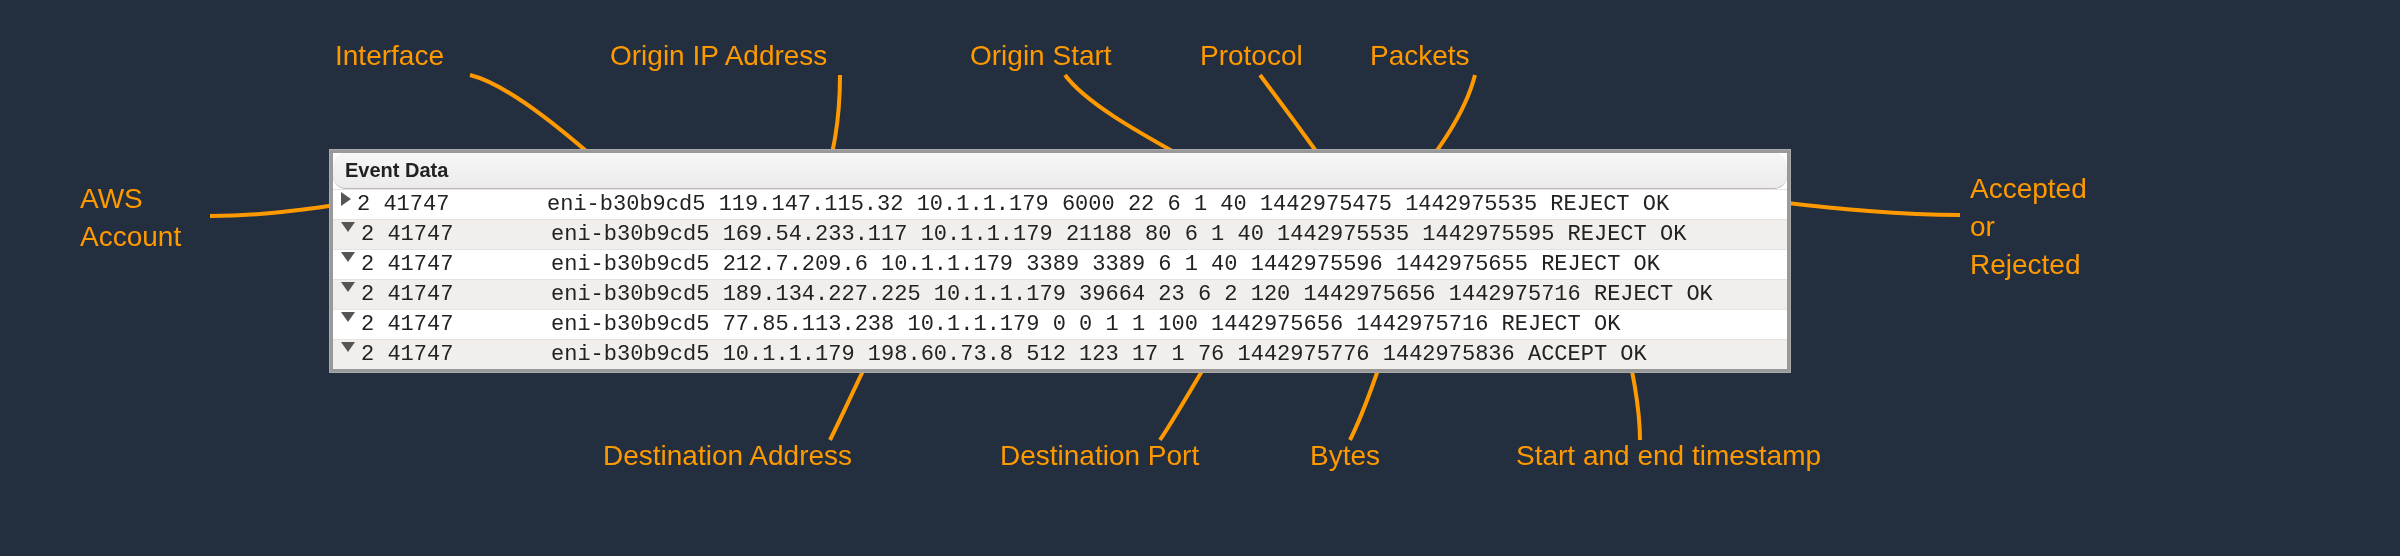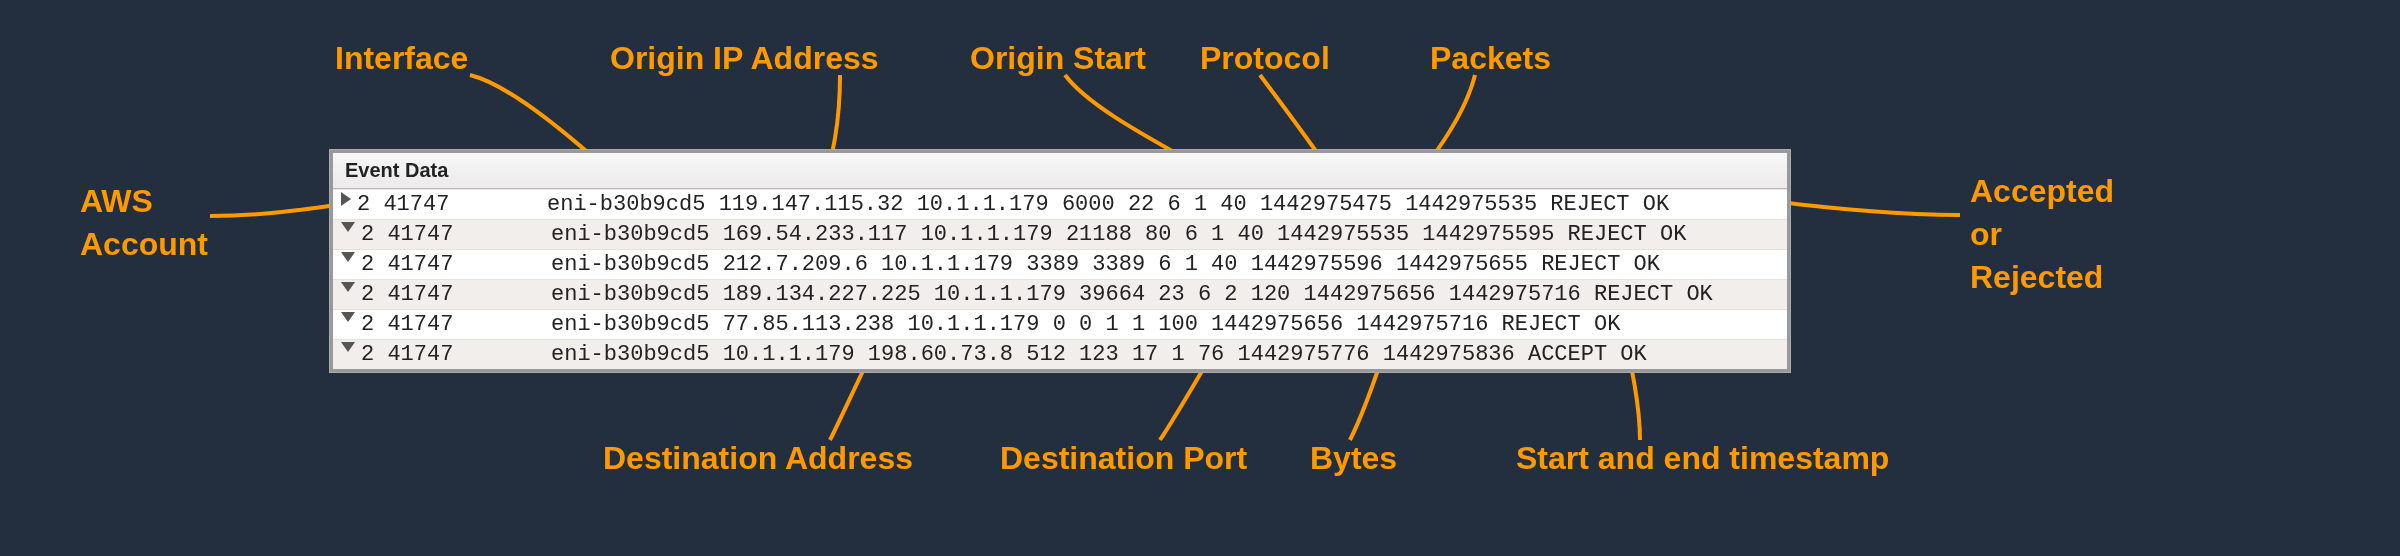--- a/index.html
+++ b/index.html
@@ -7,42 +7,43 @@
     background: #232f3e;
     font-family: "Helvetica Neue", Arial, sans-serif;
     width: 2400px;
     height: 556px;
     position: relative;
     overflow: hidden;
   }
   .label {
     position: absolute;
     color: #ff9900;
-    font-size: 32px;
-    font-weight: 700;
+    font-size: 28px;
+    font-weight: 400;
     white-space: pre;
   }
   .label.multi { line-height: 1.35; }
   .panel {
     position: absolute;
     left: 330px;
     top: 150px;
     width: 1460px;
     background: #fff;
     border: 3px solid #999;
     box-shadow: 0 0 0 1px #aaa;
   }
   .panel-header {
     background: linear-gradient(#f7f7f7,#eceaea);
     border-bottom: 1px solid #bbb;
     padding: 6px 12px;
     font-family: Arial, sans-serif;
     font-size: 20px;
     font-weight: 700;
     color: #222;
+    border-radius: 13px;
   }
   .rows { }
   .row {
     display: flex;
     align-items: flex-start;
     font-family: "Courier New", ui-monospace, Menlo, monospace;
     font-size: 22px;
     color: #222;
     padding: 2px 12px 2px 8px;
     border-top: 1px solid #e5e2e0;
@@ -81,21 +82,21 @@
     fill: #ff9900;
   }
 </style>
 </head>
 <body>
 
 <div class="label" style="left:335px;top:40px;">Interface</div>
 <div class="label" style="left:610px;top:40px;">Origin IP Address</div>
 <div class="label" style="left:970px;top:40px;">Origin Start</div>
 <div class="label" style="left:1200px;top:40px;">Protocol</div>
-<div class="label" style="left:1430px;top:40px;">Packets</div>
+<div class="label" style="left:1370px;top:40px;">Packets</div>
 
 <div class="label multi" style="left:80px;top:180px;">AWS
 Account</div>
 <div class="label multi" style="left:1970px;top:170px;">Accepted
 or
 Rejected</div>
 
 <div class="label" style="left:603px;top:440px;">Destination Address</div>
 <div class="label" style="left:1000px;top:440px;">Destination Port</div>
 <div class="label" style="left:1310px;top:440px;">Bytes</div>

